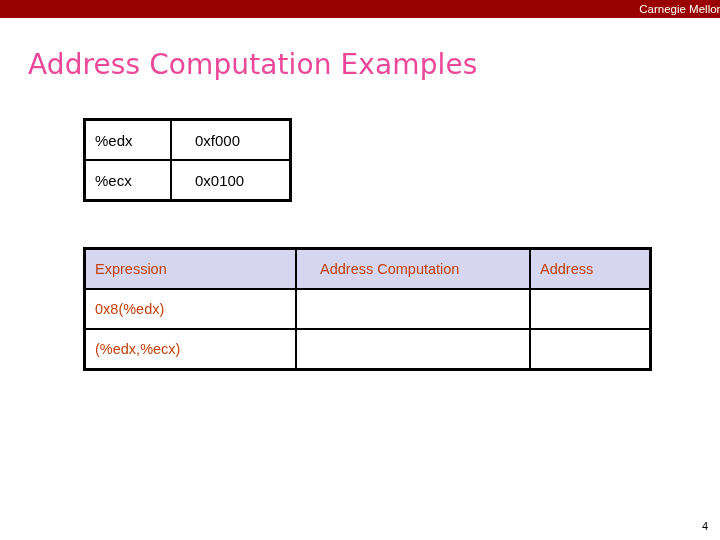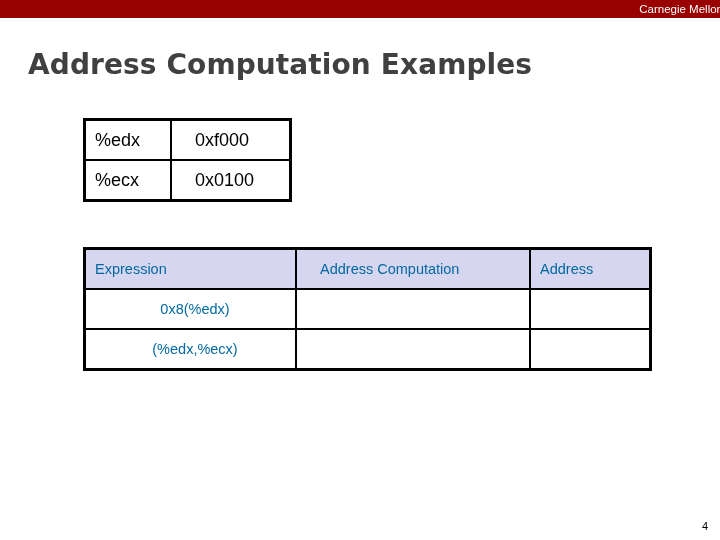--- a/index.html
+++ b/index.html
@@ -35,41 +35,41 @@
     white-space: nowrap;
     font-family: "Liberation Sans", sans-serif;
   }
 
   
   #slide-title {
     position: absolute;
     left: 28px;
     top: 48px;
     font-size: 28px;
-    font-weight: bold;
-    color: #404040;
+    font-weight: normal;
+    color: #ec4899;
     letter-spacing: 0.1px;
     white-space: nowrap;
     font-family: "DejaVu Sans", sans-serif;
   }
 
   
   #register-table {
     position: absolute;
     left: 83px;
     top: 118px;
     border-collapse: collapse;
     border: 3px solid #000000;
     background: #ffffff;
   }
   #register-table td {
     border: 2px solid #000000;
     padding: 0 0 0 9px;
     height: 38px;
-    font-size: 18px;
+    font-size: 15px;
     color: #000000;
     font-family: "Liberation Sans", sans-serif;
     vertical-align: middle;
   }
   #register-table td.reg-name { width: 75px; }
   #register-table td.reg-value { width: 94px; padding-left: 23px; }
 
   
   #expression-table {
     position: absolute;
@@ -79,34 +79,34 @@
     border: 3px solid #000000;
     background: #ffffff;
     table-layout: fixed;
   }
   #expression-table th,
   #expression-table td {
     border: 2px solid #000000;
     height: 38px;
     font-size: 14.5px;
     font-weight: normal;
-    color: #0369a1;
+    color: #c2410c;
     font-family: "Liberation Sans", sans-serif;
     vertical-align: middle;
     text-align: left;
     padding: 0 0 0 9px;
     overflow: hidden;
   }
   #expression-table thead th {
     background: #d6d6f0;
   }
   #expression-table .col-expression { width: 200px; }
   #expression-table .col-computation { width: 209px; padding-left: 23px; }
   #expression-table .col-address     { width: 109px; margin-left: 16px; }
-  #expression-table tbody td { background: #ffffff; text-align: center; }
+  #expression-table tbody td { background: #ffffff; }
 
   
   #page-number {
     position: absolute;
     right: 12px;
     bottom: 8px;
     font-size: 11px;
     color: #000000;
     font-family: "Liberation Sans", sans-serif;
   }

